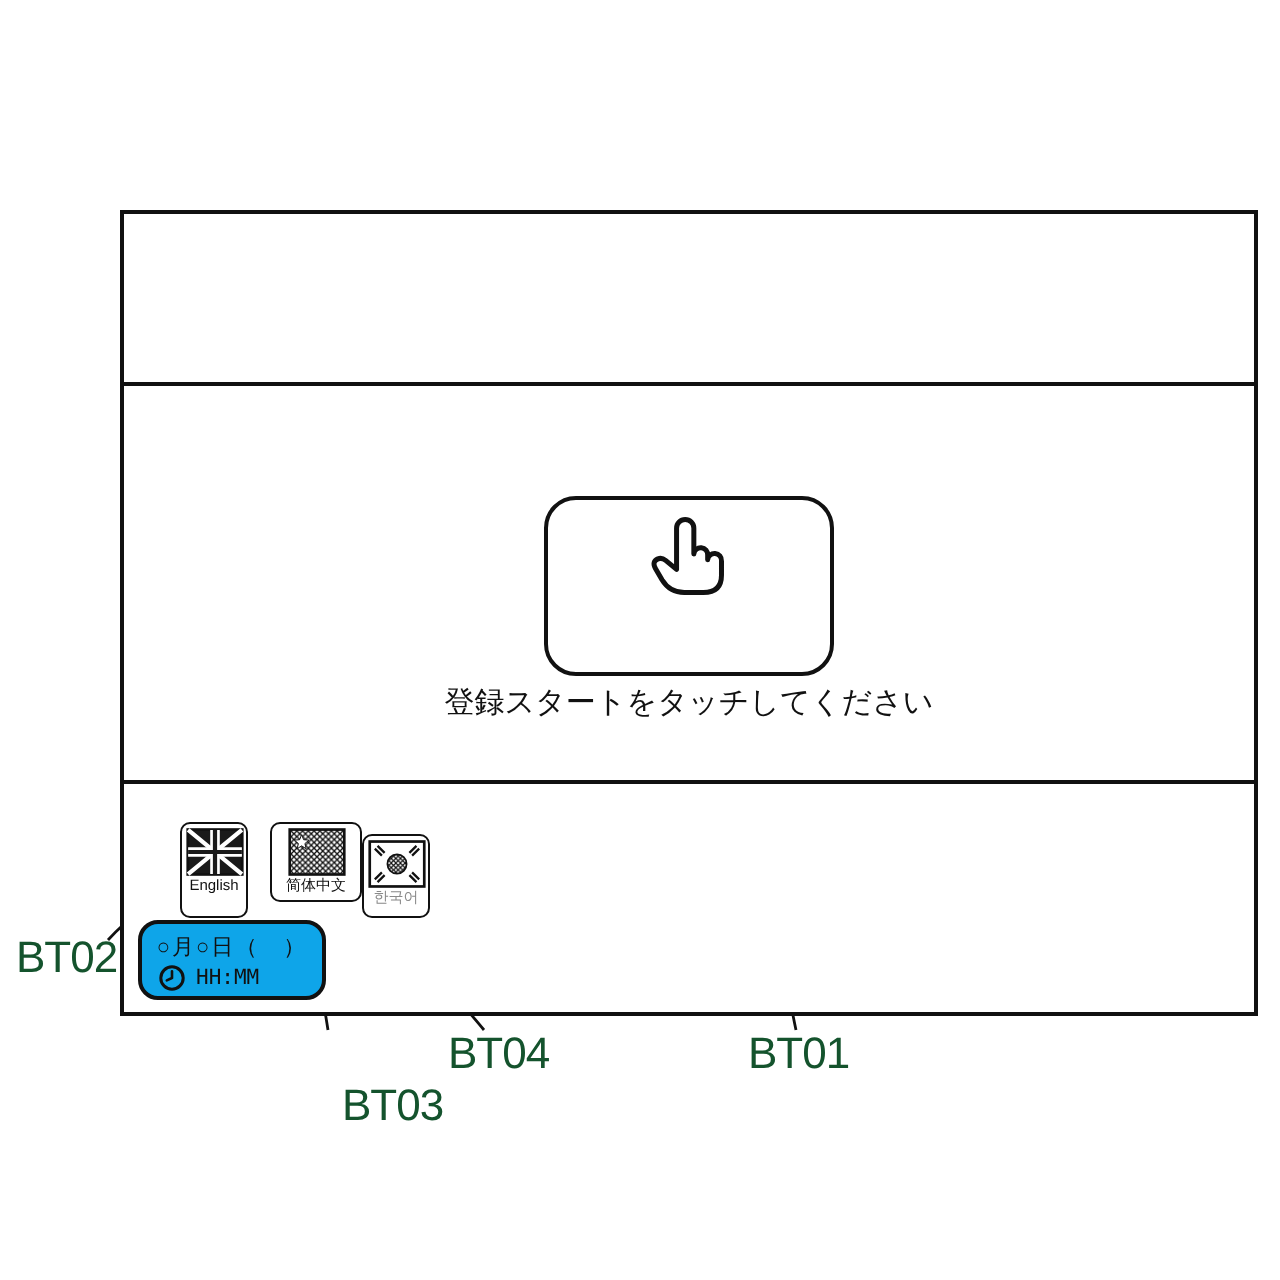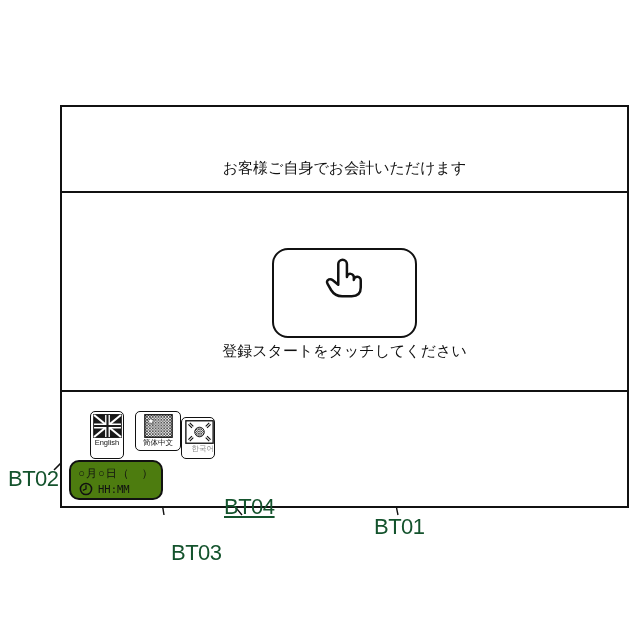--- a/index.html
+++ b/index.html
@@ -27,57 +27,56 @@
   .start-button .hand{position:absolute;left:50%;top:4px;transform:translateX(-50%);}
   .start-button .blabel{position:absolute;left:0;bottom:6px;width:100%;text-align:center;font-size:19px;letter-spacing:1px;}
   .instruction{left:60px;top:342px;width:569px;text-align:center;font-size:15px;}
   
   .lang-btn{
     box-sizing:border-box;border:1.6px solid #111;border-radius:5px;background:#fff;
     display:flex;flex-direction:column;align-items:center;
   }
   .lang-en{left:90px;top:411px;width:34px;height:48px;}
   .lang-cn{left:135px;top:411px;width:46px;height:40px;}
-  .lang-kr{left:181px;top:417px;width:34px;height:42px;align-items:flex-end;}
+  .lang-kr{left:181px;top:417px;width:34px;height:42px;}
   .lang-btn svg{margin-top:2px;}
   .lang-label{font-size:7.5px;line-height:1.2;white-space:nowrap;letter-spacing:0;}
   .lang-kr .lang-label{color:#8a8a8a;}
   
   .datetime-box{
     left:69px;top:460px;width:94px;height:40px;box-sizing:border-box;
-    border:2px solid #111;border-radius:10px;background:#4d7c0f;
+    border:2px solid #111;border-radius:10px;background:#0ea5e9;
   }
   .dt-date{position:absolute;left:0;top:4px;width:100%;text-align:center;font-size:11px;letter-spacing:1px;}
   .dt-row{position:absolute;left:8px;top:20px;display:flex;align-items:center;gap:5px;}
   .dt-time{font-family:"DejaVu Sans Mono",monospace;font-size:10.5px;font-weight:normal;letter-spacing:0;}
   
   .callout{font-size:22px;letter-spacing:-0.5px;color:#14532d;white-space:nowrap;}
   .bt01{left:374px;top:514px;}
   .bt02{left:8px;top:466px;}
   .bt03{left:147px;top:540px;margin-left:24px;}
-  .bt04{left:224px;top:494px;text-decoration:underline;}
+  .bt04{left:224px;top:514px;}
   .leaders{left:0;top:0;width:640px;height:640px;pointer-events:none;}
 </style>
 </head>
 <body>
 
 <div class="stage">
 
   <svg class="abs leaders" viewBox="0 0 640 640" xmlns="http://www.w3.org/2000/svg">
     <path d="M404 331 C 388 368, 382 440, 398 515" fill="none" stroke="#111" stroke-width="1.4"></path>
     <path d="M54 470 C 64 459, 75 451, 89 445" fill="none" stroke="#111" stroke-width="1.4"></path>
     <path d="M152 453 C 157 474, 161 496, 164 515" fill="none" stroke="#111" stroke-width="1.4"></path>
     <path d="M202 461 C 211 481, 229 499, 242 515" fill="none" stroke="#111" stroke-width="1.4"></path>
   </svg>
 
   <div class="abs screen-frame"></div>
   <div class="abs divider d1"></div>
   <div class="abs divider d2"></div>
 
-  <div class="abs subtitle">お客様ご自身でお会計いただけます</div>
 
   <div class="abs start-button">
     <span class="hand">
       <svg width="50" height="48" viewBox="0 0 52 50" xmlns="http://www.w3.org/2000/svg">
         <path d="M19 31 L19 10.5 A4.5 4.5 0 0 1 28 10.5 L28 24
                  A3.6 3.6 0 0 1 35.2 24.6 L35.2 27
                  A3.6 3.6 0 0 1 42.4 27.6 L42.4 35
                  Q42.4 44 33 44 L23 44 Q15.5 44 11.5 37.5 L8 31.5
                  Q6 28 9.3 26.5 Q11.3 25.7 13.3 27.3 L19 32 Z" fill="none" stroke="#111" stroke-width="2.6" stroke-linecap="round" stroke-linejoin="round"></path>
       </svg>

